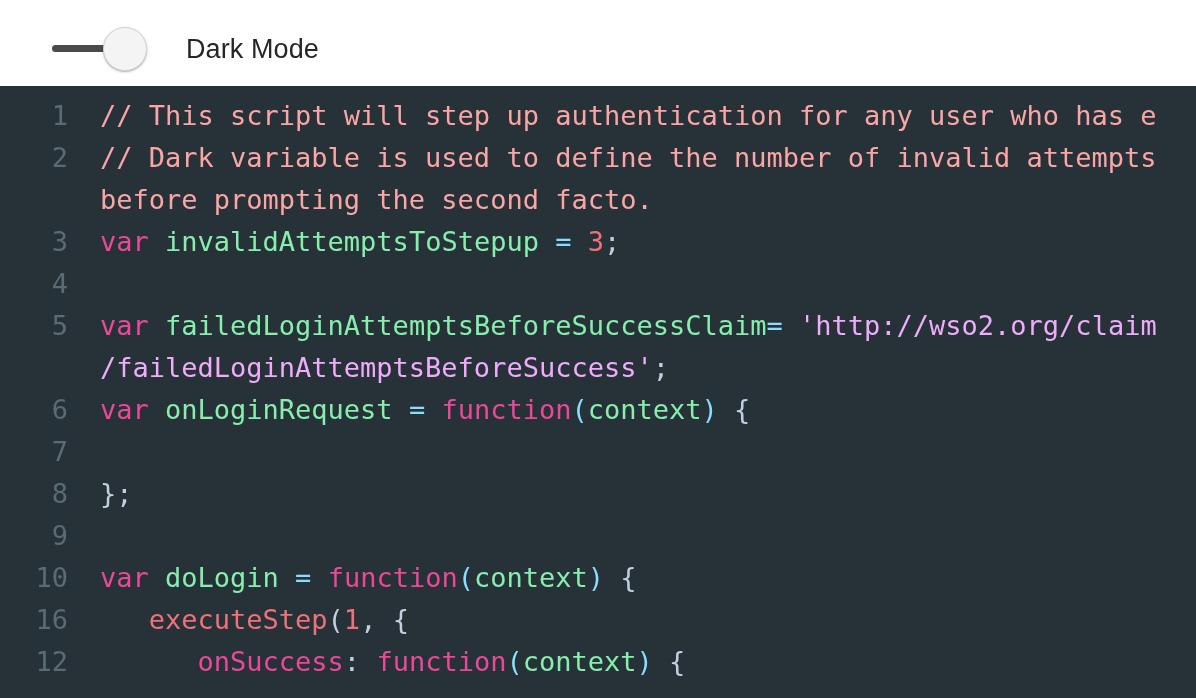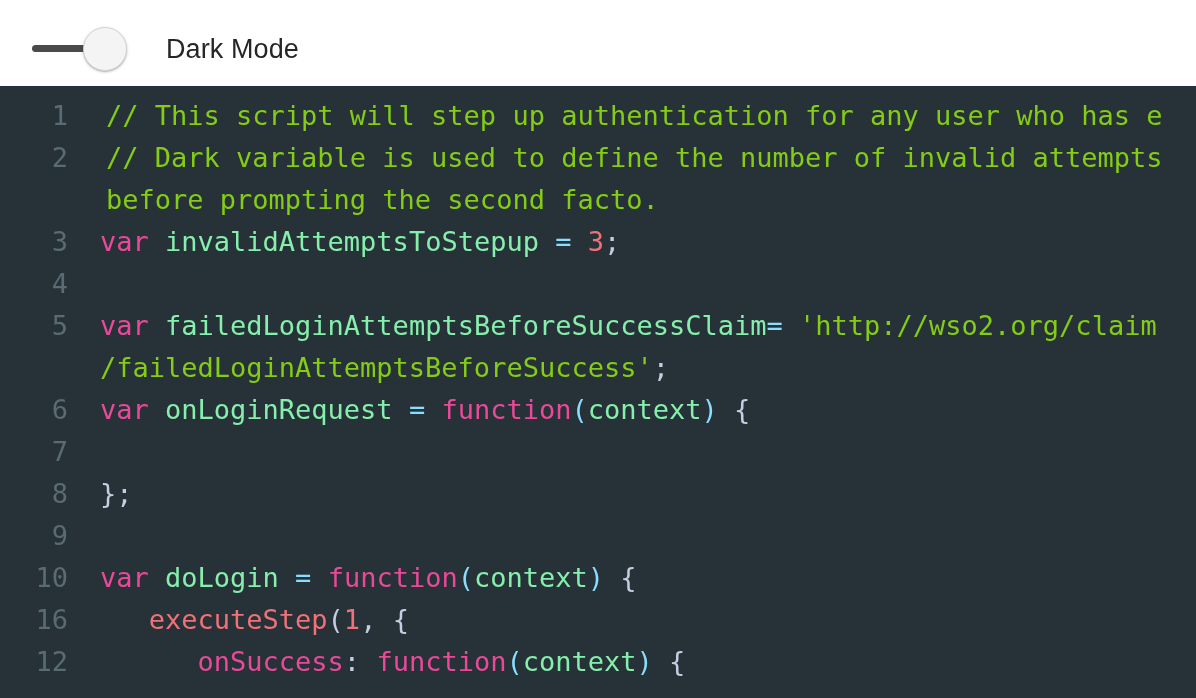--- a/index.html
+++ b/index.html
@@ -23,21 +23,21 @@
   .topbar {
     position: absolute;
     left: 0;
     top: 0;
     width: 1196px;
     height: 98px;
     background: #ffffff;
     display: flex;
     align-items: center;
     box-sizing: border-box;
-    padding-left: 28px;
+    padding-left: 48px;
   }
 
   .switch {
     position: relative;
     width: 96px;
     height: 44px;
     flex: 0 0 auto;
     cursor: pointer;
   }
   .switch .track {
@@ -111,28 +111,28 @@
     flex: 0 0 auto;
     padding-left: 32px;
     white-space: pre;
     color: #c3cee3;
   }
 
   
   .row.cont .gutter { color: transparent; }
 
   
-  .t-comment  { color: #84cc16; margin-left: 6px; }
+  .t-comment  { color: #fca5a5; }
   .t-keyword  { color: #ec4899; }
   .t-var      { color: #86efac; }
   .t-ident    { color: #c3cee3; }
   .t-op       { color: #89ddff; }
   .t-num      { color: #f07178; }
   .t-func     { color: #f07178; }
-  .t-string   { color: #84cc16; }
+  .t-string   { color: #f0abfc; }
   .t-punct    { color: #c3cee3; }
   .t-paren    { color: #89ddff; }
 </style>
 </head>
 <body>
 
 <div id="app">
 
   <div class="topbar">
     <div class="switch">

